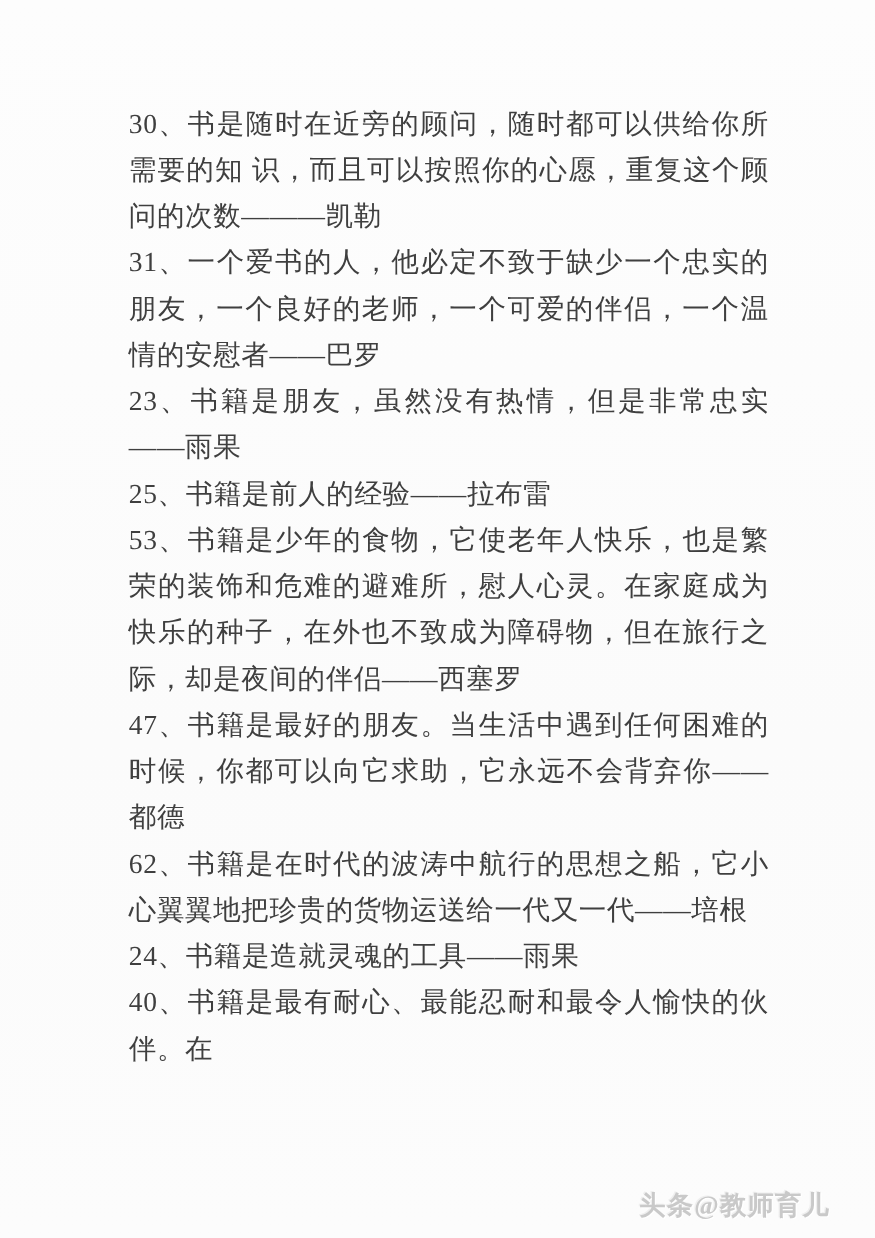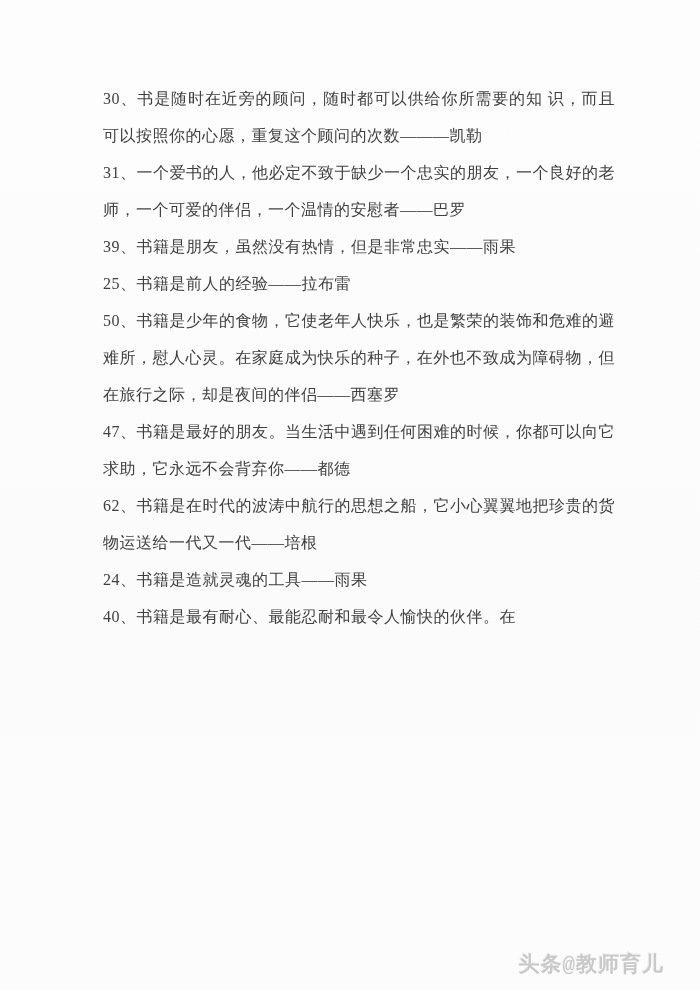--- a/index.html
+++ b/index.html
@@ -20,50 +20,50 @@
     background: linear-gradient(180deg, #fdfdfd 0%, #fbfbfb 60%, #fcfcfc 100%);
   }
   .quote-list {
     position: absolute;
     left: 103px;
     top: 80px;
     width: 512px;
   }
   .quote-list p.quote {
     margin: 0;
-    font-size: 16px;
+    font-size: 22px;
     line-height: 37px;
     color: #3f3f3f;
     letter-spacing: 0.5px;
     text-align: justify;
     text-justify: inter-character;
     word-break: break-all;
   }
   .watermark {
     position: absolute;
     right: 36px;
     bottom: 12px;
     font-size: 21px;
     font-weight: bold;
     color: #c9c9c9;
     letter-spacing: 1px;
     text-shadow: 1px 1px 0 #ffffff, -1px -1px 0 #efefef;
-    font-family: Liberation Mono, monospace;
+    font-family: Liberation Serif, serif;
   }
 </style>
 </head>
 <body>
 
 <div class="page">
   <div class="quote-list">
       <p class="quote">30、书是随时在近旁的顾问，随时都可以供给你所需要的知 识，而且可以按照你的心愿，重复这个顾问的次数———凯勒</p>
       <p class="quote">31、一个爱书的人，他必定不致于缺少一个忠实的朋友，一个良好的老师，一个可爱的伴侣，一个温情的安慰者——巴罗</p>
-      <p class="quote">39、书籍是朋友，虽然没有热情，但是非常忠实——雨果</p>
+      <p class="quote">23、书籍是朋友，虽然没有热情，但是非常忠实——雨果</p>
       <p class="quote">25、书籍是前人的经验——拉布雷</p>
-      <p class="quote">50、书籍是少年的食物，它使老年人快乐，也是繁荣的装饰和危难的避难所，慰人心灵。在家庭成为快乐的种子，在外也不致成为障碍物，但在旅行之际，却是夜间的伴侣——西塞罗</p>
+      <p class="quote">53、书籍是少年的食物，它使老年人快乐，也是繁荣的装饰和危难的避难所，慰人心灵。在家庭成为快乐的种子，在外也不致成为障碍物，但在旅行之际，却是夜间的伴侣——西塞罗</p>
       <p class="quote">47、书籍是最好的朋友。当生活中遇到任何困难的时候，你都可以向它求助，它永远不会背弃你——都德</p>
       <p class="quote">62、书籍是在时代的波涛中航行的思想之船，它小心翼翼地把珍贵的货物运送给一代又一代——培根</p>
       <p class="quote">24、书籍是造就灵魂的工具——雨果</p>
       <p class="quote">40、书籍是最有耐心、最能忍耐和最令人愉快的伙伴。在</p>
     </div>
 
   <div class="watermark">头条@教师育儿</div>
 </div>
 
 </body></html>

